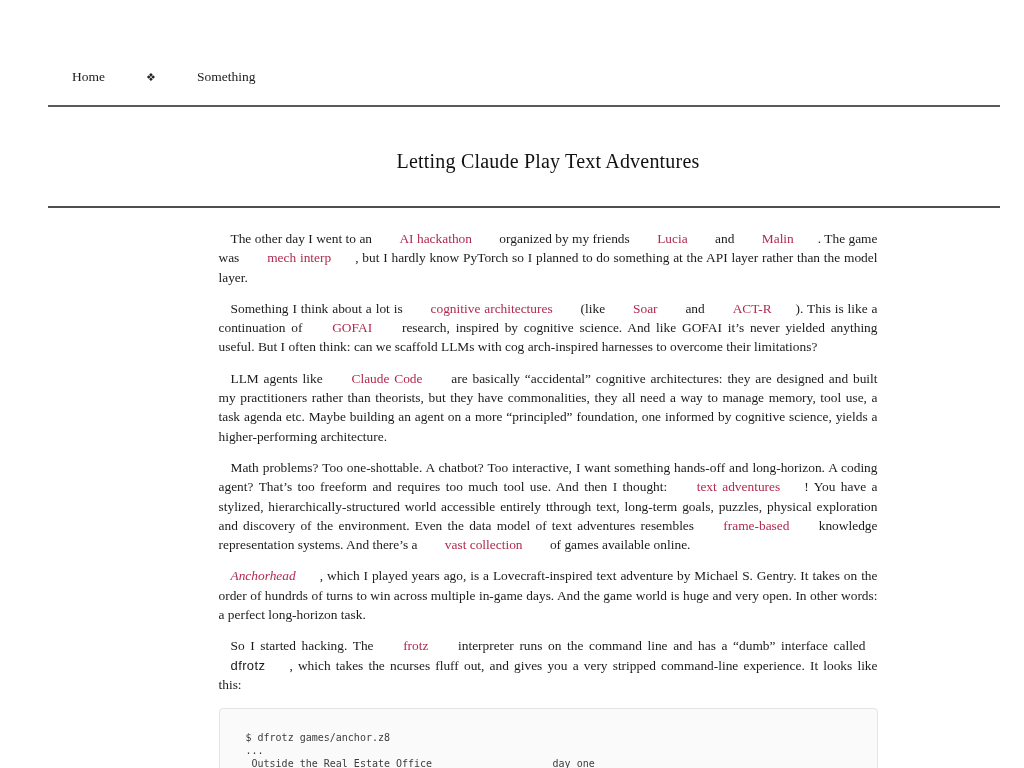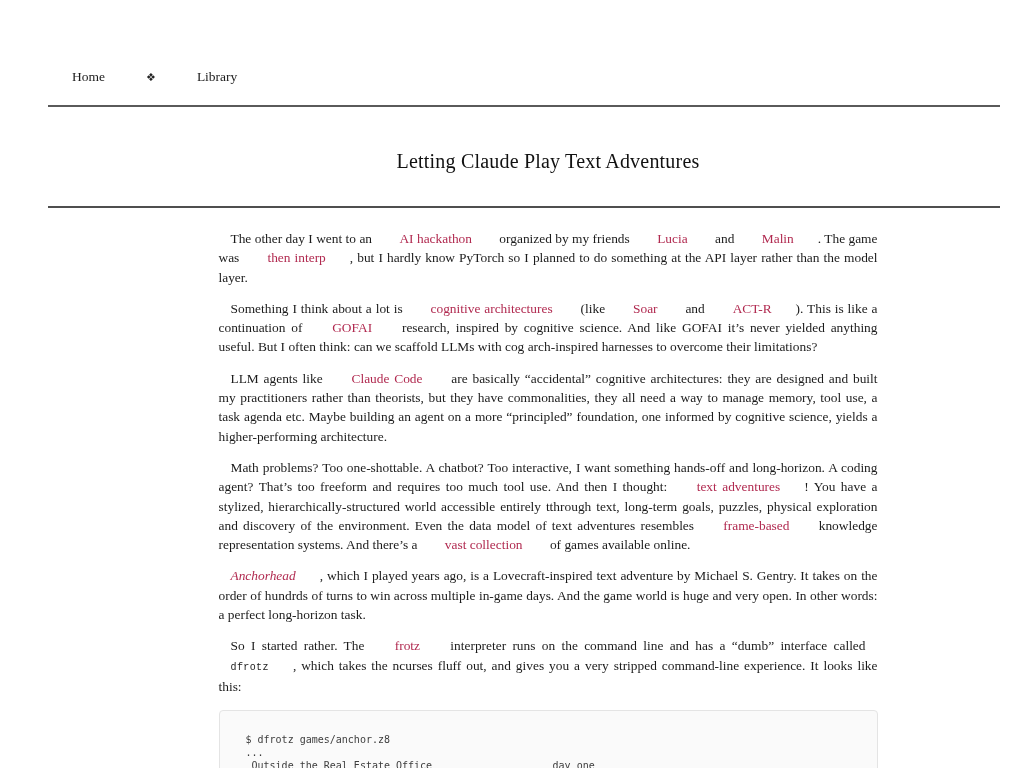--- a/index.html
+++ b/index.html
@@ -52,22 +52,22 @@
     color: #1b1b1b;
   }
   .article a.link {
     color: #b12a50;
     text-decoration: none;
     cursor: pointer;
     font-family: Liberation Serif, serif;
   }
   .article a.link.italic { font-style: italic; }
   code.inline-code {
-    font-family: Liberation Mono, monospace;
-    font-size: 10px;
+    font-family: Liberation Sans, sans-serif;
+    font-size: 13px;
     letter-spacing: 0.4px;
     color: #1b1b1b;
   }
   
   .terminal {
     margin-top: 14px;
     background: #fafafa;
     border: 1px solid #e4e4e4;
     border-radius: 4px;
     padding: 11px 14px;
@@ -82,41 +82,41 @@
   }
 </style>
 </head>
 <body>
 
 <div class="page">
 
   <div class="nav">
     <a>Home</a>
     <span class="sep">❖</span>
-    <a>Library</a>
+    <a>Something</a>
   </div>
 
   <div class="masthead">
     <h1>Letting Claude Play Text Adventures</h1>
   </div>
 
   <div class="article">
 
-    <p><span>The other day I went to an </span><a class="link">AI hackathon</a><span> organized by my friends </span><a class="link">Lucia</a><span> and </span><a class="link">Malin</a><span>. The game was </span><a class="link">then interp</a><span>, but I hardly know PyTorch so I planned to do something at the API layer rather than the model layer.</span></p>
+    <p><span>The other day I went to an </span><a class="link">AI hackathon</a><span> organized by my friends </span><a class="link">Lucia</a><span> and </span><a class="link">Malin</a><span>. The game was </span><a class="link">mech interp</a><span>, but I hardly know PyTorch so I planned to do something at the API layer rather than the model layer.</span></p>
 
     <p><span>Something I think about a lot is </span><a class="link">cognitive architectures</a><span> (like </span><a class="link">Soar</a><span> and </span><a class="link">ACT-R</a><span>). This is like a continuation of </span><a class="link">GOFAI</a><span> research, inspired by cognitive science. And like GOFAI it’s never yielded anything useful. But I often think: can we scaffold LLMs with cog arch-inspired harnesses to overcome their limitations?</span></p>
 
     <p><span>LLM agents like </span><a class="link">Claude Code</a><span> are basically “accidental” cognitive architectures: they are designed and built my practitioners rather than theorists, but they have commonalities, they all need a way to manage memory, tool use, a task agenda etc. Maybe building an agent on a more “principled” foundation, one informed by cognitive science, yields a higher-performing architecture.</span></p>
 
 
     <p><span>Math problems? Too one-shottable. A chatbot? Too interactive, I want something hands-off and long-horizon. A coding agent? That’s too freeform and requires too much tool use. And then I thought: </span><a class="link">text adventures</a><span>! You have a stylized, hierarchically-structured world accessible entirely tthrough text, long-term goals, puzzles, physical exploration and discovery of the environment. Even the data model of text adventures resembles </span><a class="link">frame-based</a><span> knowledge representation systems. And there’s a </span><a class="link">vast collection</a><span> of games available online.</span></p>
 
     <p><a class="link italic">Anchorhead</a><span>, which I played years ago, is a Lovecraft-inspired text adventure by Michael S. Gentry. It takes on the order of hundrds of turns to win across multiple in-game days. And the game world is huge and very open. In other words: a perfect long-horizon task.</span></p>
 
-    <p><span>So I started rather. The </span><a class="link">frotz</a><span> interpreter runs on the command line and has a “dumb” interface called </span><code class="inline-code">dfrotz</code><span>, which takes the ncurses fluff out, and gives you a very stripped command-line experience. It looks like this:</span></p>
+    <p><span>So I started hacking. The </span><a class="link">frotz</a><span> interpreter runs on the command line and has a “dumb” interface called </span><code class="inline-code">dfrotz</code><span>, which takes the ncurses fluff out, and gives you a very stripped command-line experience. It looks like this:</span></p>
 
     <div class="terminal">
       <pre>$ dfrotz games/anchor.z8
 ...
  Outside the Real Estate Office                    day one
 
 ANCHORHEAD
 An interactive gothic by Michael S. Gentry
 
 (Type HELP or ABOUT for some useful information.)

